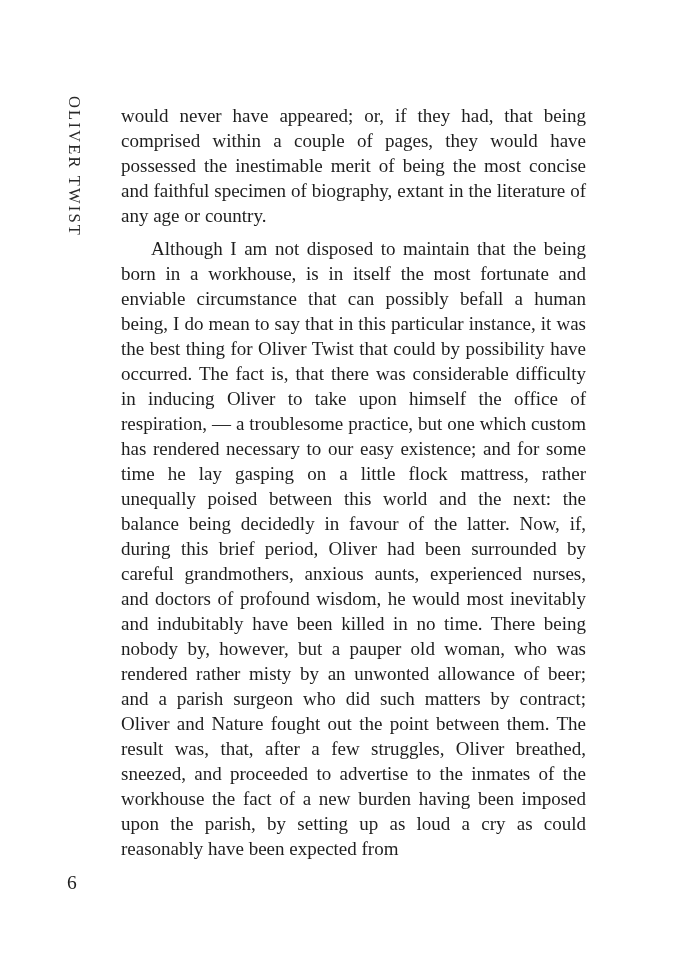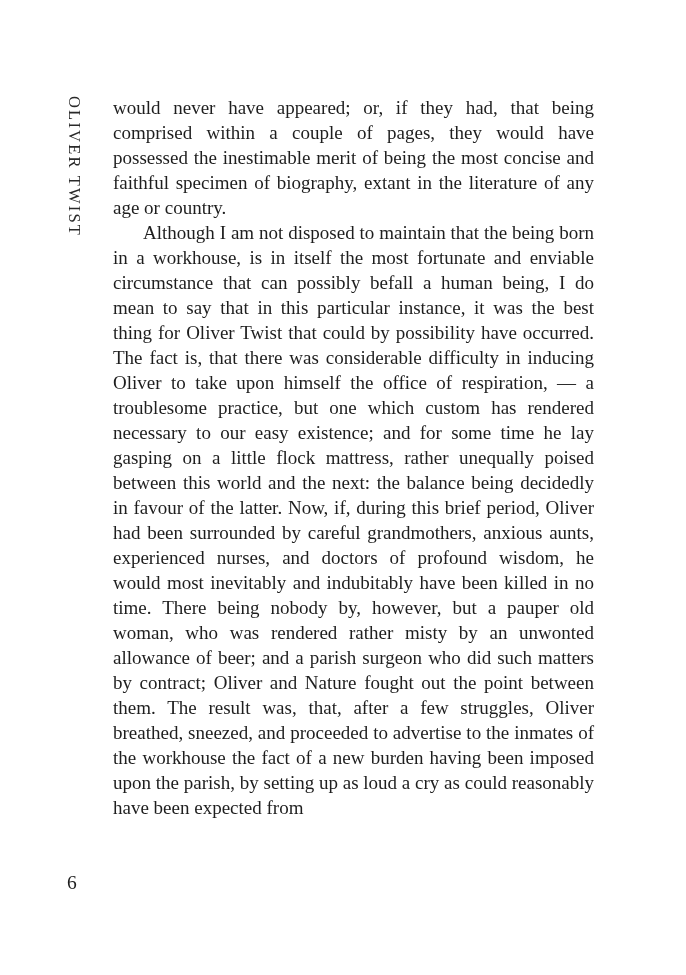--- a/index.html
+++ b/index.html
@@ -37,21 +37,21 @@
     left: 113px;
     top: 95px;
     width: 481px;
     font-size: 19px;
     line-height: 25px;
     text-align: justify;
     color: #1e1e1e;
   }
 
   .text-block p {
-    margin: 0;
+    margin: 8px;
     padding: 0;
   }
 
   .text-block p.indented {
     text-indent: 30px;
     font-family: Liberation Serif, serif;
   }
 
   .page-number {
     position: absolute;

